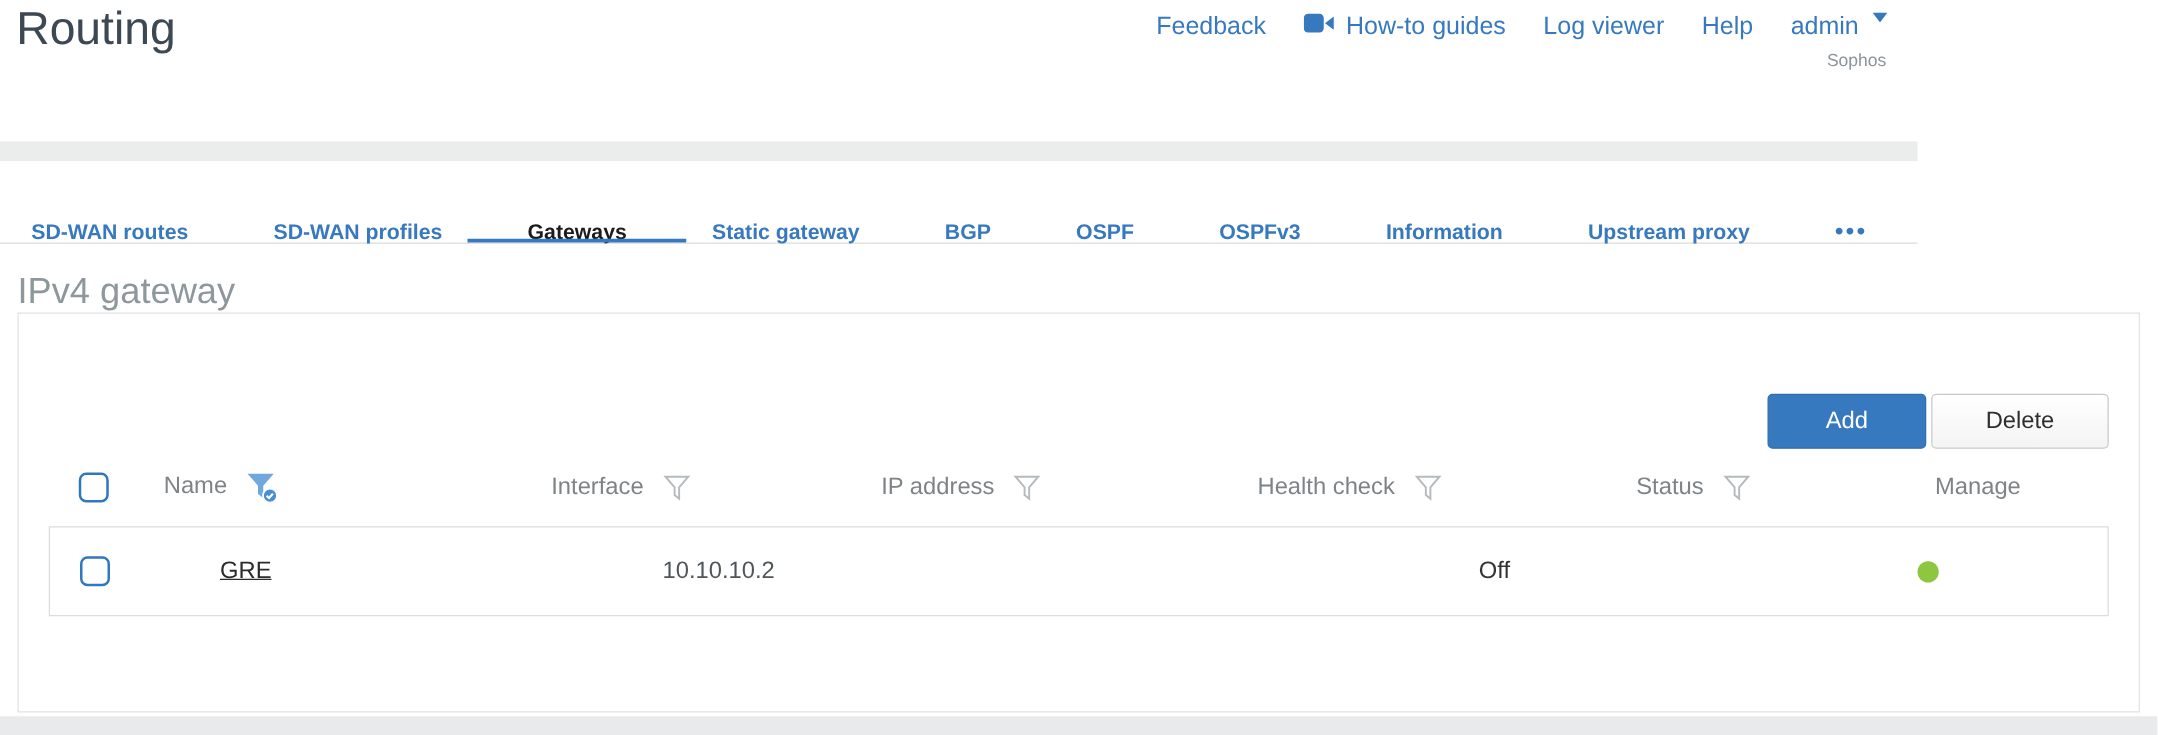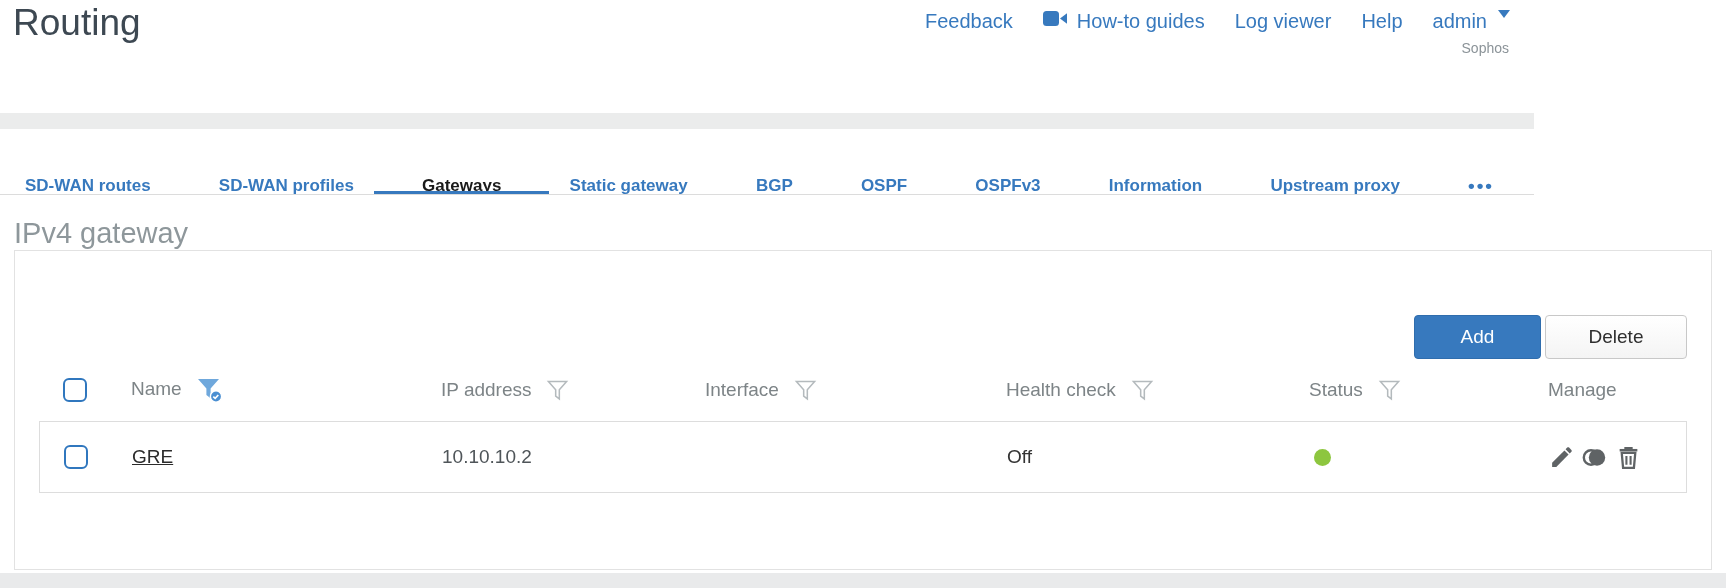--- a/index.html
+++ b/index.html
@@ -34,21 +34,21 @@
   .panel{ position:absolute; left:14px; top:250px; width:1698px; height:320px; background:#fff; border:1px solid var(--border); padding:0 24px; }
   .toolbar{ margin-top:64px; display:flex; justify-content:flex-end; gap:4px; }
   .btn{ height:44px; border-radius:4px; font-size:19px; font-family:"Liberation Sans",sans-serif; cursor:pointer; }
   .btn-add{ width:127px; background:var(--accent); border:1px solid #2f6dad; color:#fff; }
   .btn-delete{ width:142px; background:linear-gradient(#ffffff,#f4f4f4); border:1px solid #c8c8c8; color:#2f2f2f; }
 
   
   .trow{ display:grid; grid-template-columns:92px 310px 264px 301px 303px 239px 1fr; align-items:center; }
   .thead{ height:62px; color:var(--muted); font-size:19px; }
   .th{ display:flex; align-items:flex-start; gap:15px; }
-  .tbody-row{ height:72px; border:1px solid #dddddd; font-size:19px; color:#4f5559; }
+  .tbody-row{ height:72px; border:1px solid #dddddd; font-size:19px; color:#4f5559;gap:44px; }
   .cell-pad{ padding-left:24px; }
   .checkbox{ width:24px; height:24px; border:2.5px solid #3077be; border-radius:6px; background:#fff; cursor:pointer; }
   .name-link{ color:#2b2b2b; text-decoration:underline; cursor:pointer; }
   .status-dot{ width:17px; height:17px; border-radius:50%; background:var(--status_up); margin-left:4px; }
   .manage-icons{ display:flex; align-items:center; gap:7px; }
   .micon{ cursor:pointer; display:inline-flex; }
 
   
   .footer-strip{ position:absolute; left:0; bottom:0; width:1726px; height:15px; background:#e9eaeb; }
 
@@ -124,29 +124,29 @@
         <span>Name</span>
         <span class="micon">
           <svg width="26" height="25" viewBox="0 0 26 25">
             <path d="M1 1h21l-8.4 9.5v9.8l-4.2-3.2v-6.6L1 1z" fill="#6fa8dc"></path>
             <circle cx="19" cy="18.5" r="5.6" fill="#4a8fd2" stroke="#ffffff" stroke-width="1.4"></circle>
             <path d="M16.3 18.6l1.9 1.8 3.1-3.4" fill="none" stroke="#ffffff" stroke-width="1.7"></path>
           </svg>
         </span>
       </div>
       <div class="th">
+        <span>Interface</span>
+        <span class="micon">
+          <svg width="23" height="23" viewBox="0 0 24 24">
+              <path d="M2.5 2.5h19l-7.6 8.8v9.5l-3.8-3v-6.5L2.5 2.5z" fill="none" stroke="#b4babd" stroke-width="1.6"></path>
+            </svg>
+        </span>
+      </div>
+      <div class="th">
         <span>IP address</span>
-        <span class="micon">
-          <svg width="23" height="23" viewBox="0 0 24 24">
-              <path d="M2.5 2.5h19l-7.6 8.8v9.5l-3.8-3v-6.5L2.5 2.5z" fill="none" stroke="#b4babd" stroke-width="1.6"></path>
-            </svg>
-        </span>
-      </div>
-      <div class="th">
-        <span>Interface</span>
         <span class="micon">
           <svg width="23" height="23" viewBox="0 0 24 24">
               <path d="M2.5 2.5h19l-7.6 8.8v9.5l-3.8-3v-6.5L2.5 2.5z" fill="none" stroke="#b4babd" stroke-width="1.6"></path>
             </svg>
         </span>
       </div>
       <div class="th">
         <span>Health check</span>
         <span class="micon">
           <svg width="23" height="23" viewBox="0 0 24 24">

